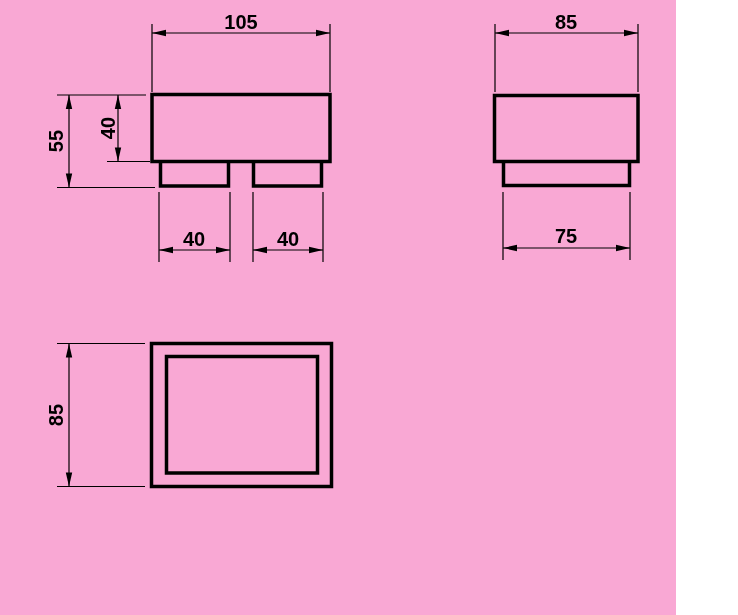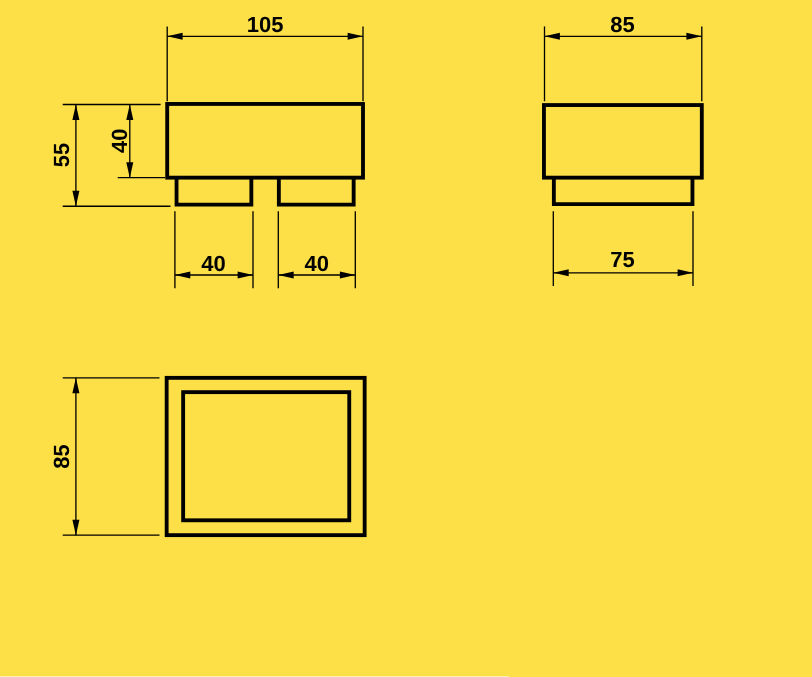--- a/index.html
+++ b/index.html
@@ -2,23 +2,23 @@
 <html><head>
 <meta charset="utf-8">
 <style>
   html, body {
     margin: 0;
     padding: 0;
     background: #ffffff;
   }
   .canvas {
     position: relative;
-    width: 738px;
+    width: 676px;
     height: 615px;
-    background: #fde047;
+    background: #f9a8d4;
     overflow: hidden;
   }
   svg.drawing {
     position: absolute;
     left: 0;
     top: 0;
     width: 738px;
     height: 615px;
     display: block;
   }

